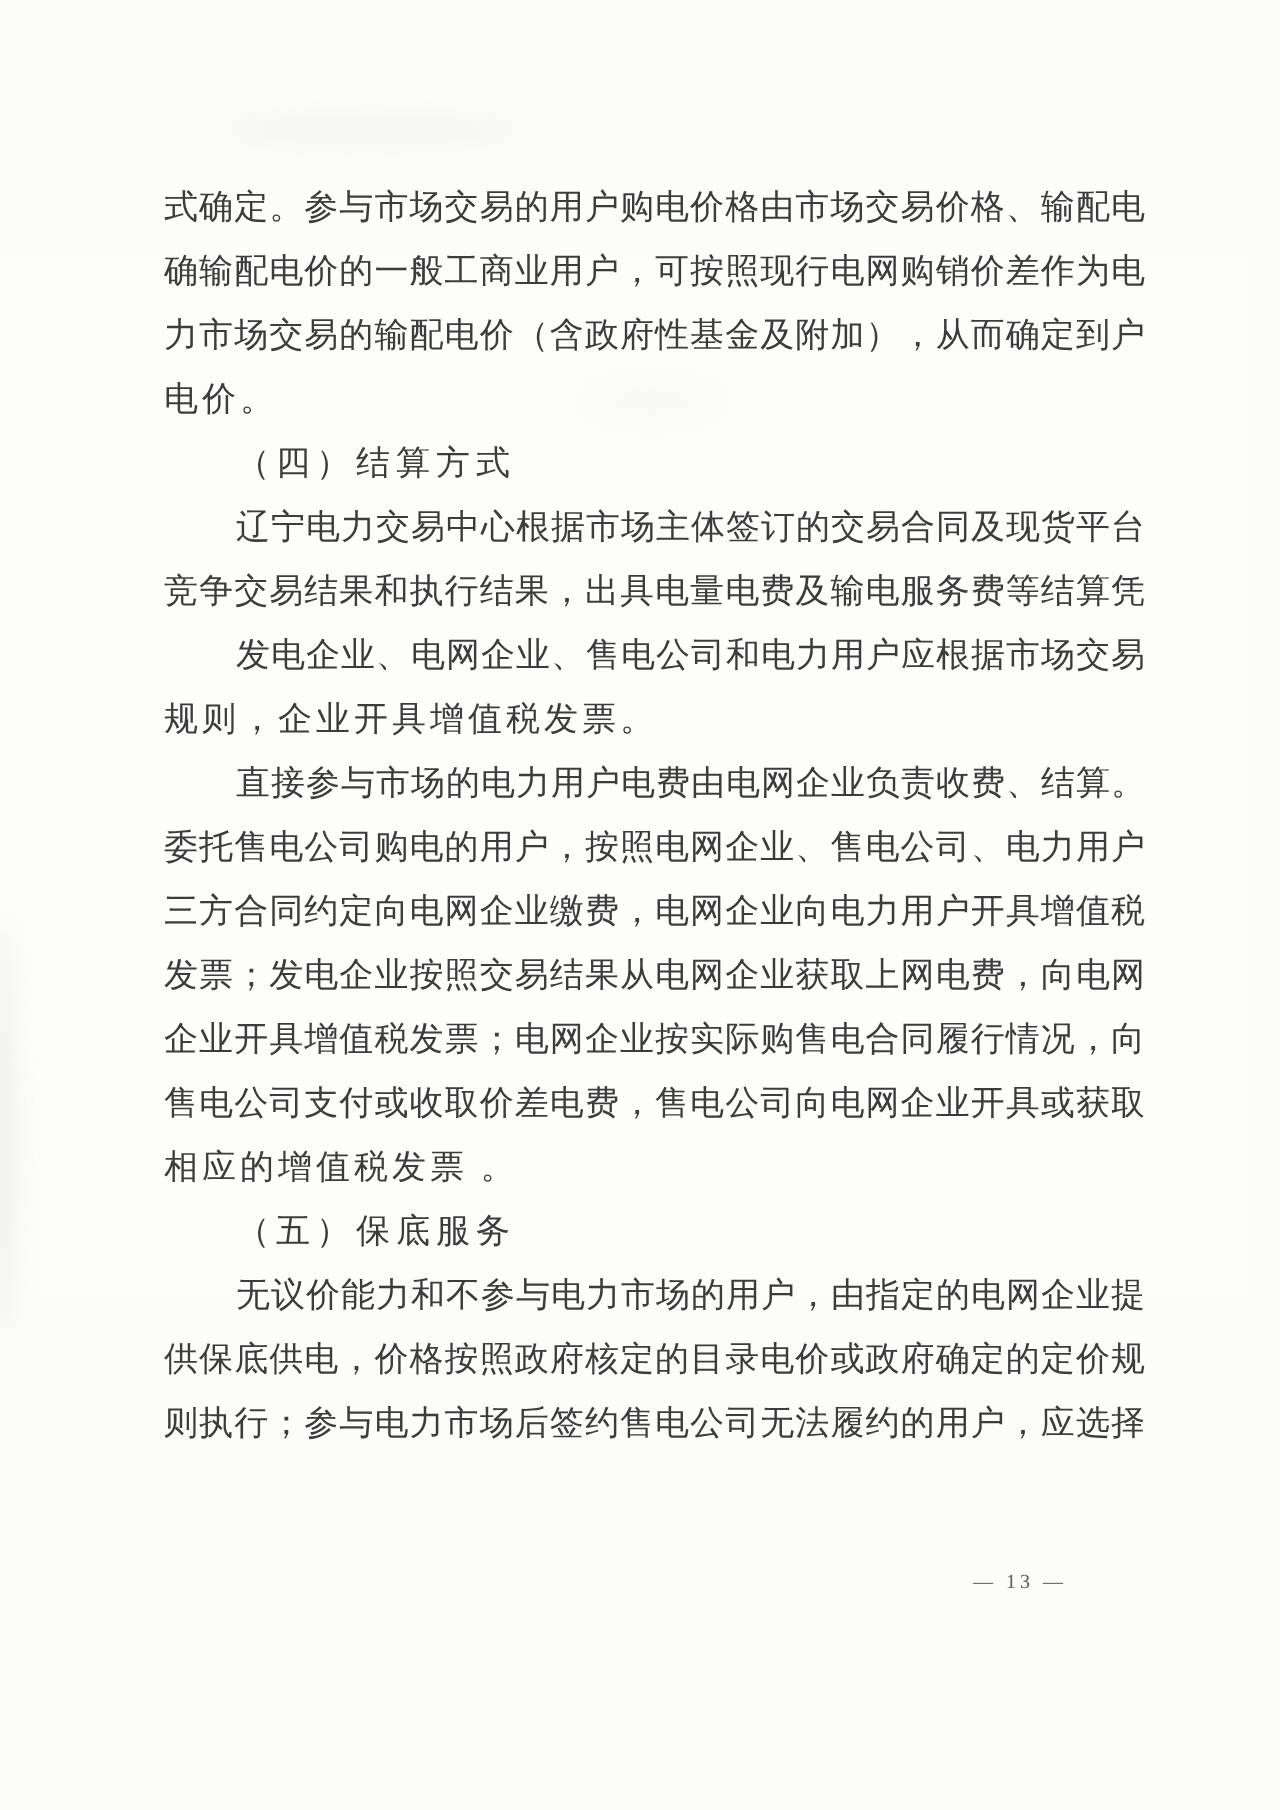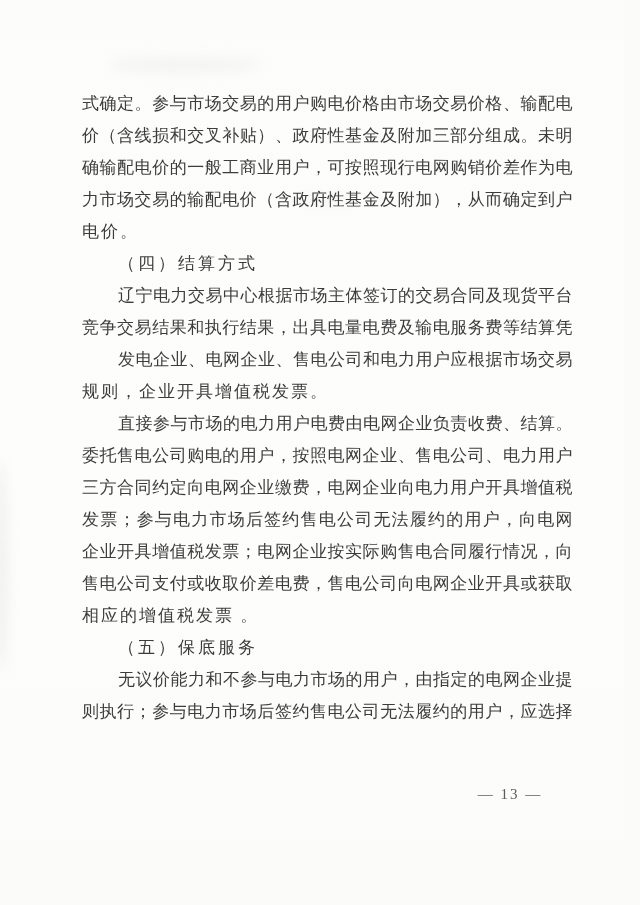--- a/index.html
+++ b/index.html
@@ -50,54 +50,54 @@
     text-justify: inter-character;
   }
   .line.indent { padding-left: 36px; }
   .line.heading { letter-spacing: 3px; }
 
   .page-number {
     position: absolute;
     top: 786px;
     left: 470px;
     width: 80px;
-    font-size: 15px;
+    font-size: 10px;
     color: #5a5a5a;
     letter-spacing: 2px;
     text-align: center;
     white-space: nowrap;
   }
 </style>
 </head>
 <body>
 
 <div class="page">
 
   <div class="smudge s1"></div>
   <div class="smudge s2"></div>
   <div class="smudge s3"></div>
 
   <div class="content">
     <div class="line fill">式确定。参与市场交易的用户购电价格由市场交易价格、输配电</div>
-    <div class="line fill">价（含线损和交叉补贴）、政府性基金及附加三部分组成。未明</div>
     <div class="line fill">确输配电价的一般工商业用户，可按照现行电网购销价差作为电</div>
     <div class="line fill">力市场交易的输配电价（含政府性基金及附加），从而确定到户</div>
     <div class="line">电价。</div>
     <div class="line indent heading">（四）结算方式</div>
     <div class="line indent fill">辽宁电力交易中心根据市场主体签订的交易合同及现货平台</div>
     <div class="line fill">竞争交易结果和执行结果，出具电量电费及输电服务费等结算凭</div>
     <div class="line indent fill">发电企业、电网企业、售电公司和电力用户应根据市场交易</div>
     <div class="line">规则，企业开具增值税发票。</div>
     <div class="line indent fill">直接参与市场的电力用户电费由电网企业负责收费、结算。</div>
     <div class="line fill">委托售电公司购电的用户，按照电网企业、售电公司、电力用户</div>
     <div class="line fill">三方合同约定向电网企业缴费，电网企业向电力用户开具增值税</div>
-    <div class="line fill">发票；参与电力市场后签约售电公司无法履约的用户，向电网</div>
+    <div class="line fill">发票；发电企业按照交易结果从电网企业获取上网电费，向电网</div>
     <div class="line fill">企业开具增值税发票；电网企业按实际购售电合同履行情况，向</div>
     <div class="line fill">售电公司支付或收取价差电费，售电公司向电网企业开具或获取</div>
     <div class="line">相应的增值税发票 。</div>
     <div class="line indent heading">（五）保底服务</div>
     <div class="line indent fill">无议价能力和不参与电力市场的用户，由指定的电网企业提</div>
+    <div class="line fill">供保底供电，价格按照政府核定的目录电价或政府确定的定价规</div>
     <div class="line fill">则执行；参与电力市场后签约售电公司无法履约的用户，应选择</div>
   </div>
 
   <div class="page-number">— 13 —</div>
 
 </div>
 
 </body></html>

